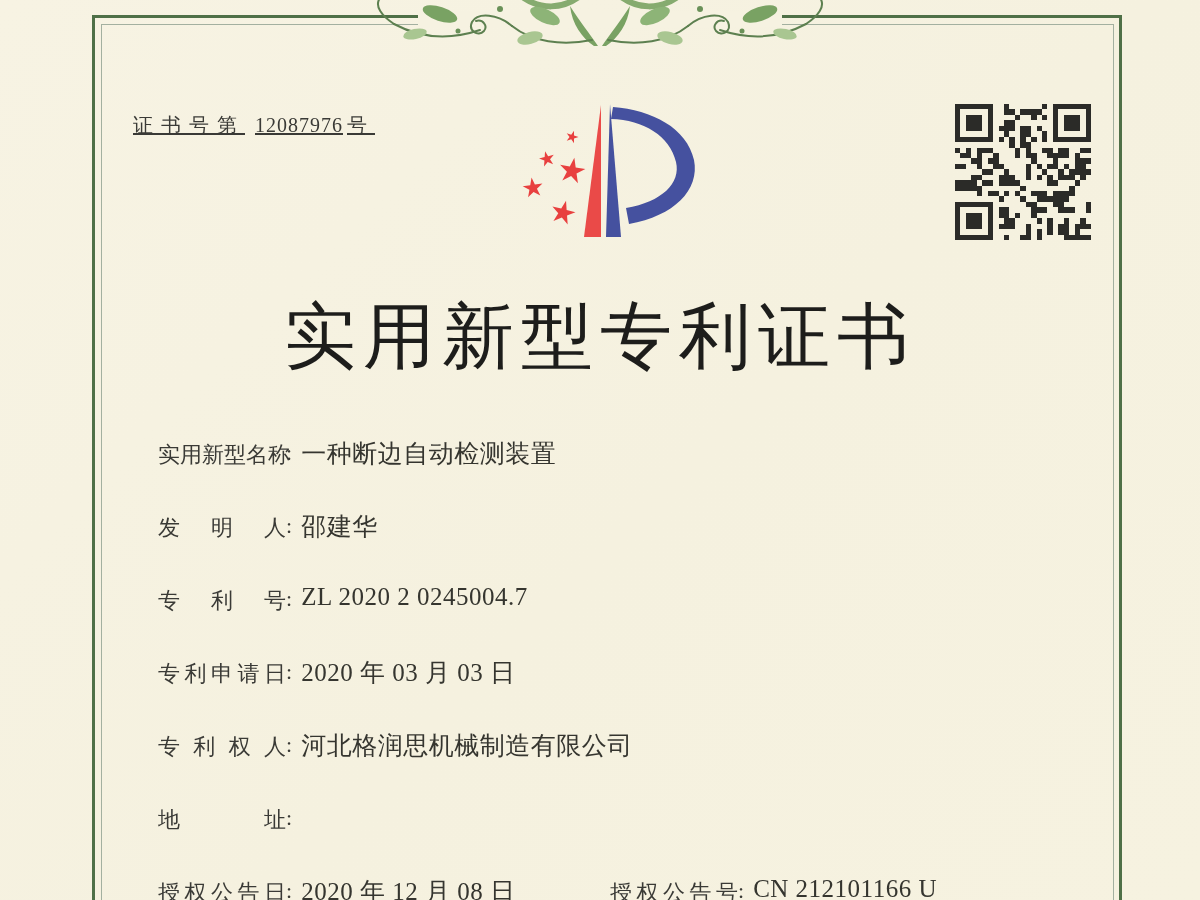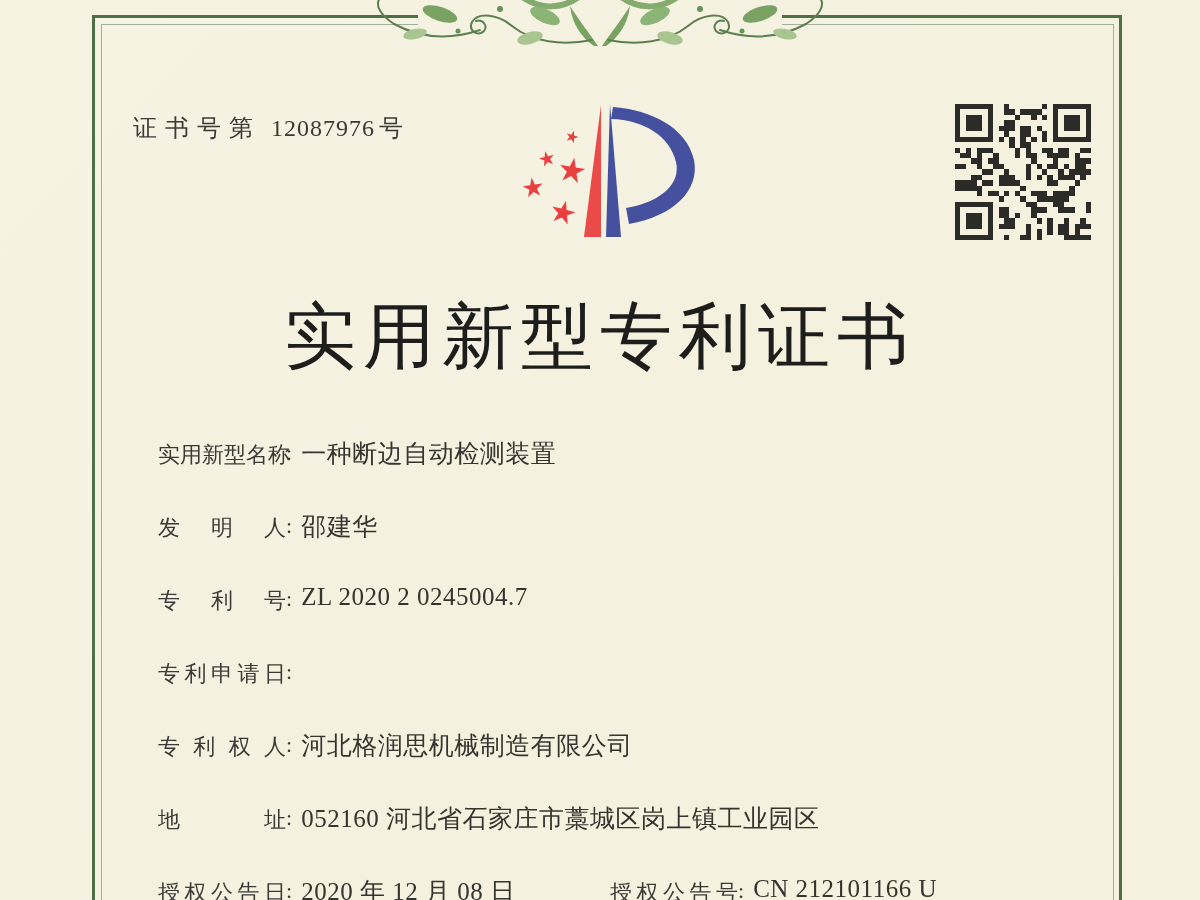--- a/index.html
+++ b/index.html
@@ -14,21 +14,21 @@
   .fr{position:absolute;background:#4f7047;}
   .fr-top{left:92px;top:15px;width:1030px;height:3px;}
   .fr-left{left:92px;top:15px;width:3px;height:885px;}
   .fr-right{left:1119px;top:15px;width:3px;height:885px;}
   .fri{position:absolute;background:#a3b0a0;}
   .fri-top{left:101px;top:24px;width:1013px;height:1px;}
   .fri-left{left:101px;top:24px;width:1px;height:876px;}
   .fri-right{left:1113px;top:24px;width:1px;height:876px;}
   .ornament{position:absolute;left:370px;top:0;width:460px;height:52px;}
   
-  .cert-no{position:absolute;left:133px;top:112px;font-size:24px;white-space:nowrap;color:#3a3a36;}
+  .cert-no{position:absolute;left:133px;top:112px;font-size:20px;white-space:nowrap;color:#3a3a36;text-decoration:underline;}
   .cert-no .cjk{letter-spacing:8px;}
   .cert-no .num{margin:0 4px 0 10px;letter-spacing:1px;}
   .logo{position:absolute;left:500px;top:80px;width:220px;height:180px;}
   .qr{position:absolute;left:955px;top:104px;width:136px;height:136px;}
   .title{
     position:absolute;left:0;right:0;top:289px;text-align:center;
     font-size:72px;letter-spacing:7px;color:#1d1d1b;white-space:nowrap;
   }
   
   .fields{position:absolute;left:158px;top:437px;width:990px;}
@@ -426,40 +426,40 @@
 
     <div class="row">
       <span class="flabel">
             <span>专</span>
             <span>利</span>
             <span>申</span>
             <span>请</span>
             <span>日</span>
           </span>
           <span class="fcolon">:</span>
+      <span class="fvalue">2020 年 03 月 03 日</span>
     </div>
 
     <div class="row">
       <span class="flabel">
             <span>专</span>
             <span>利</span>
             <span>权</span>
             <span>人</span>
           </span>
           <span class="fcolon">:</span>
       <span class="fvalue">河北格润思机械制造有限公司</span>
     </div>
 
     <div class="row">
       <span class="flabel">
             <span>地</span>
             <span>址</span>
           </span>
           <span class="fcolon">:</span>
-      <span class="fvalue">052160 河北省石家庄市藁城区岗上镇工业园区</span>
     </div>
   </div>
     <div class="footer-row">
       <div class="fslot fslot1">
     <div class="row">
       <span class="flabel">
               <span>授</span>
               <span>权</span>
               <span>公</span>
               <span>告</span>

